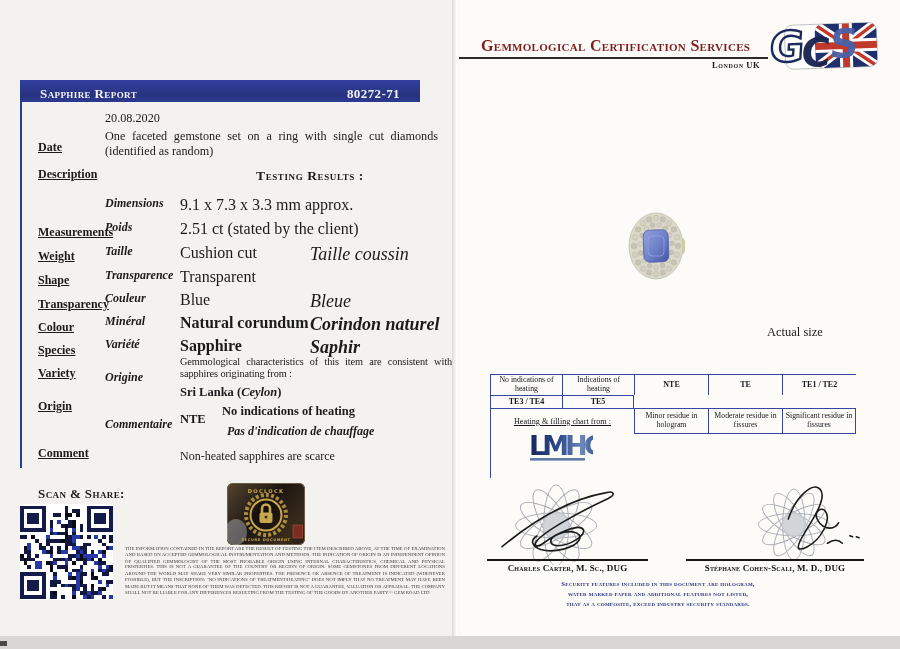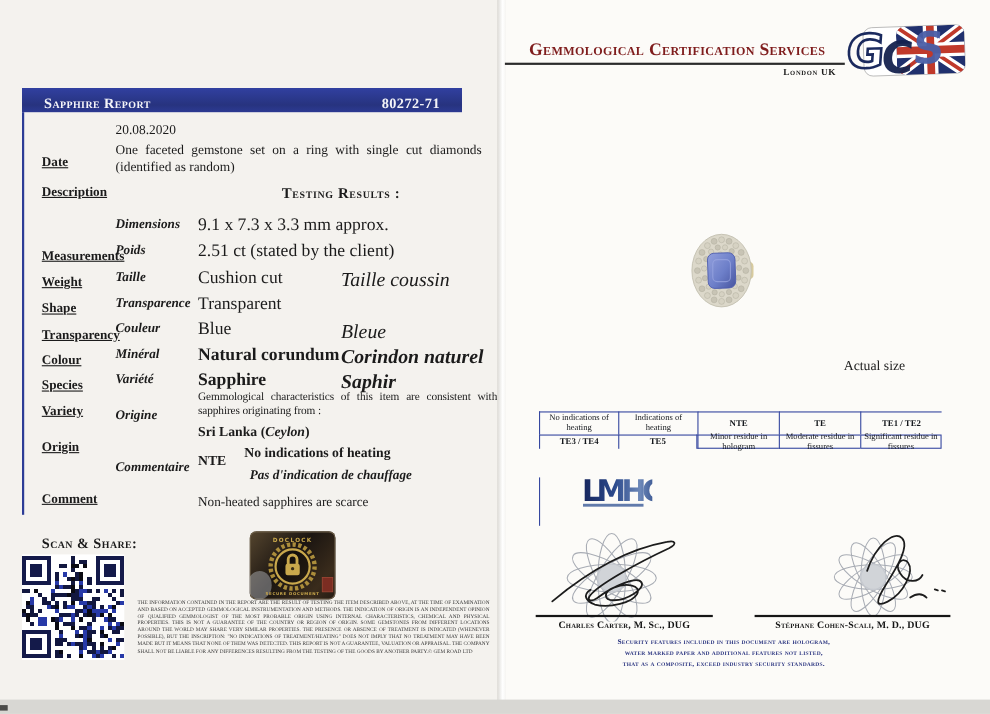--- a/index.html
+++ b/index.html
@@ -482,20 +482,21 @@
   <div class="htable">
     <div class="hc">No indications of heating</div>
     <div class="hc">Indications of heating</div>
 
     <div class="hc code">NTE</div>
     <div class="hc code">TE</div>
     <div class="hc code">TE1 / TE2</div>
     <div class="hc code">TE3 / TE4</div>
     <div class="hc code r">TE5</div>
 
+    <div class="hc span2 chartfrom">Heating &amp; filling chart from :</div>
     <div class="hc btm">Minor residue in hologram</div>
     <div class="hc btm">Moderate residue in fissures</div>
     <div class="hc btm r">Significant residue in fissures</div>
   </div>
 
   <div class="lmhcbox">
     <svg class="lmhc-svg" viewBox="0 0 66 38">
       <defs>
         <linearGradient id="lmhcg" x1="0" y1="0" x2="1" y2="0">
           <stop offset="0" stop-color="#16255c"></stop>

